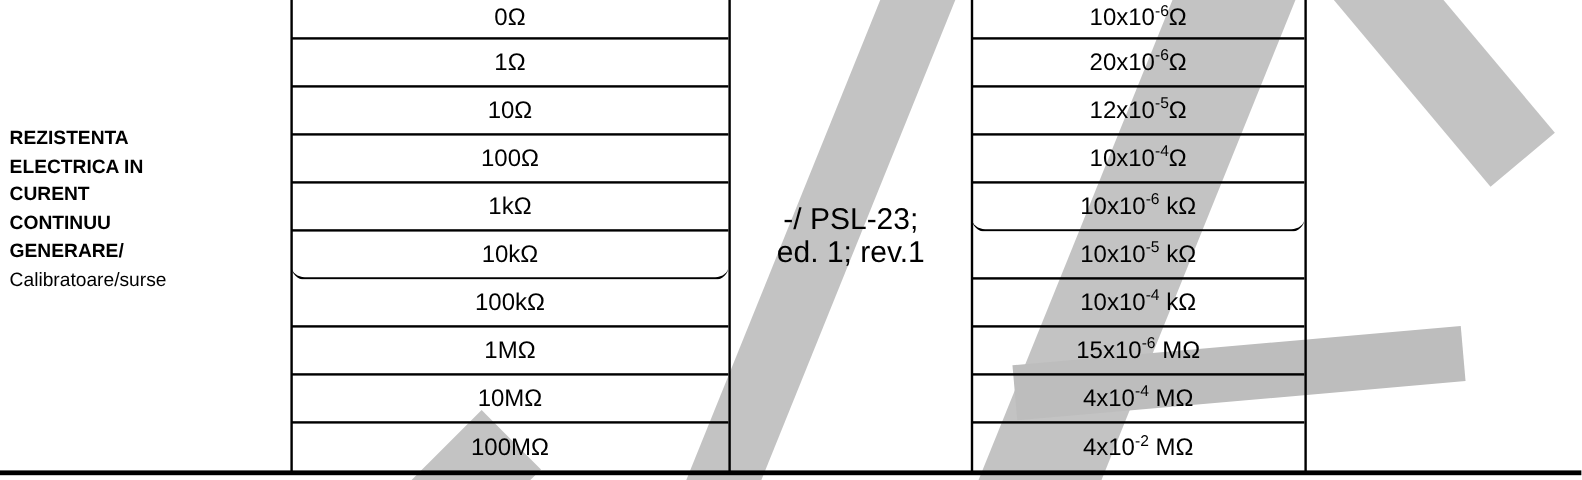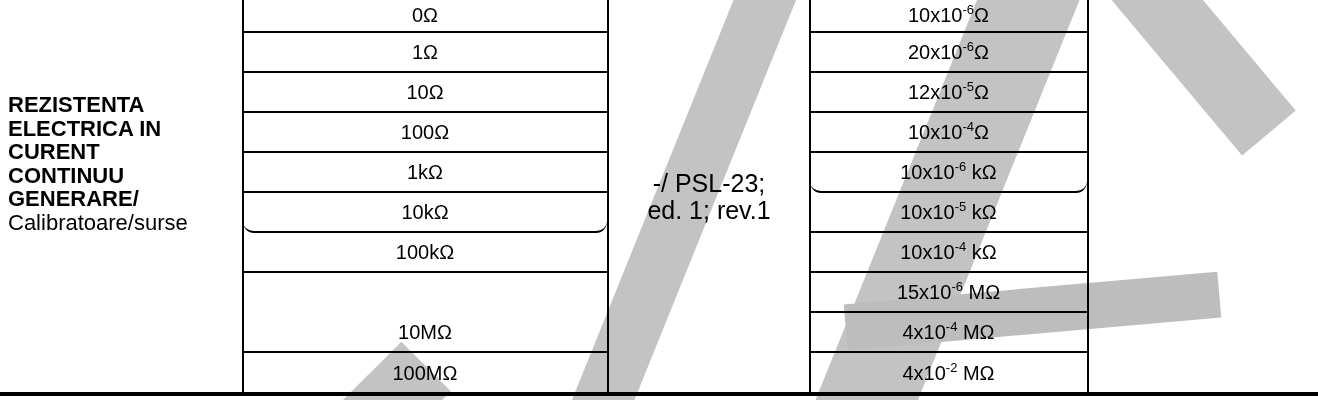--- a/index.html
+++ b/index.html
@@ -59,24 +59,24 @@
     align-items: center;
     justify-content: center;
     font-size: 25px;
     z-index: 3;
     background: transparent;
   }
 
   .param-block {
     position: absolute;
     left: 8px;
-    top: 93px;
+    top: 104px;
     width: 232px;
     z-index: 3;
-    font-size: 22px;
+    font-size: 16px;
     line-height: 23.5px;
   }
   .param-block .b { font-weight: bold; }
   .param-block .r { font-weight: normal; }
 
   .col-cells {
     position: absolute;
     top: 0;
     height: 393px;
     z-index: 3;
@@ -148,20 +148,23 @@
       </div>
       <div class="row-cell hline" style="top: 153px; height: 40px;">
         <span>1kΩ</span>
       </div>
       <div class="row-cell hline" style="top: 193px; height: 40px; border-radius: 11px;">
         <span>10kΩ</span>
       </div>
       <div class="row-cell hline" style="top: 233px; height: 40px;">
         <span>100kΩ</span>
       </div>
+      <div class="row-cell hline" style="top: 273px; height: 40px;">
+        <span>1MΩ</span>
+      </div>
       <div class="row-cell hline" style="top: 313px; height: 40px;">
         <span>10MΩ</span>
       </div>
       <div class="row-cell" style="top: 353px; height: 40px;">
         <span>100MΩ</span>
       </div>
     </div>
 
   <div class="cell method-cell">
     <div>-/ PSL-23;</div>

